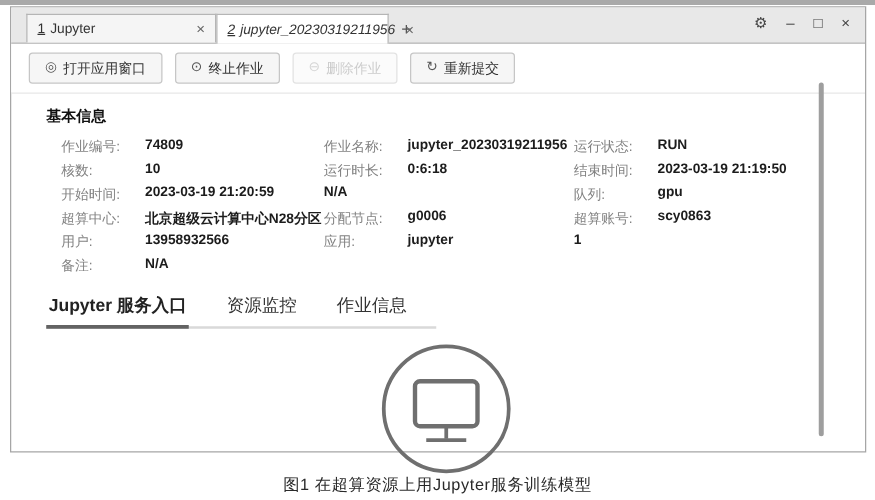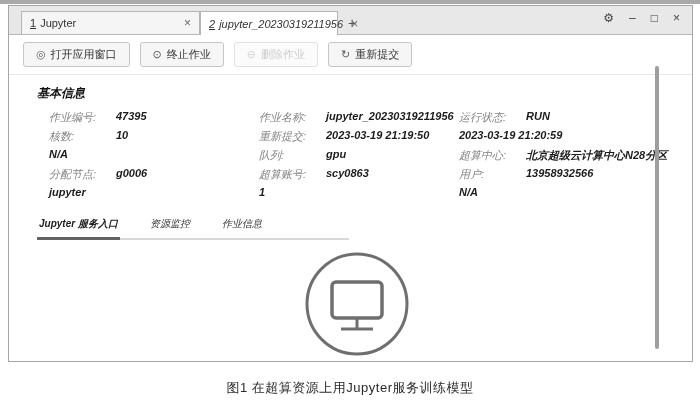--- a/index.html
+++ b/index.html
@@ -9,49 +9,49 @@
   .top-strip { position:absolute; left:0; top:0; width:700px; height:4px; background:#a9a9a9; }
 
   .window { position:absolute; left:8px; top:5px; width:685px; height:357px; background:#fff;
             border:1px solid #a6a6a6; }
 
   
   .titlebar { position:relative; height:29px; background:#e8e8e8; border-bottom:1px solid #b7b7b7;
               display:flex; align-items:flex-end; padding-left:12px; }
   .tab { display:flex; align-items:center; justify-content:space-between; height:23px; padding:0 8px;
          font-size:11px; color:#333; border:1px solid #b5b5b5; border-bottom:none; background:#f5f5f5; }
-  .tab.inactive { width:179px; }
+  .tab.inactive { width:152px; }
   .tab.active { width:138px; background:#fff; margin-bottom:-1px; height:24px; z-index:2;font-style:italic; }
   .tab-num { text-decoration:underline; margin-right:4px; }
   .tab-close { color:#666; font-size:12px; margin-left:8px; cursor:default; }
   .newtab { font-size:14px; color:#555; padding:0 10px 3px 10px; }
   .controls { position:absolute; right:12px; top:6px; display:flex; gap:15px; align-items:center; }
   .ctrl { font-size:12px; color:#444; line-height:1; }
 
   
   .toolbar { display:flex; gap:10px; padding:7px 0 7px 14px; background:#fff; }
   .tbtn { display:inline-flex; align-items:center; gap:5px; font-size:11px; color:#333;
           background:#f6f6f6; border:1px solid #c6c6c6; border-radius:3px; padding:4px 12px;
           font-family:"Liberation Sans", sans-serif; }
   .tbtn .icon { font-size:11px; color:#555; line-height:1; }
   .tbtn.disabled { color:#ccc; border-color:#e2e2e2; background:#fbfbfb; }
   .tbtn.disabled .icon { color:#d5d5d5; }
   .hsep { border-bottom:1px solid #e8e8e8; }
 
   
-  .content { padding:8px 0 0 28px;font-style:italic; }
+  .content { padding:8px 0 0 28px; }
   .section-title { font-size:12px; font-weight:bold; color:#111; margin:2px 0 8px 0; }
   .info-grid { display:grid; grid-template-columns:210px 200px auto; grid-auto-rows:19px;
                margin-left:12px; font-size:11px; }
   .cell { display:flex; white-space:nowrap; }
   .lbl { width:67px; flex:0 0 67px; color:#828282; }
   .val { color:#1c1c1c; font-weight:bold; }
 
   .content-tabs { display:flex; gap:28px; margin-top:8px; width:312px; border-bottom:2px solid #d9d9d9;
-                  font-size:10px; color:#333; }
+                  font-size:14px; color:#333; }
   .ctab { padding:4px 2px 6px 2px; }
   .ctab.active { border-bottom:3px solid #636363; margin-bottom:-2px; font-weight:bold; color:#222; }
 
   .panel { text-align:center; margin-top:10px; width:640px; }
   .panel svg { display:block; margin:0 auto; }
   .hint { margin-top:6px; font-size:9px; color:#9b9b9b; }
 
   .scroll-thumb { position:absolute; right:33px; top:60px; width:4px; height:283px; background:#9e9e9e; border-radius:2px; }
 
   .caption { position:absolute; left:0; top:379px; width:700px; text-align:center;
@@ -109,39 +109,44 @@
       </div>
     <div class="hsep"></div>
 
     <div class="content">
       <div class="section-title">基本信息</div>
 
       <div class="info-grid">
 
       <div class="cell">
             <span class="lbl">作业编号:</span>
-            <span class="val">47395</span>
+            <span class="val">74809</span>
           </div>
           <div class="cell">
             <span class="lbl">作业名称:</span>
             <span class="val">jupyter_20230319211956</span>
           </div>
           <div class="cell">
             <span class="lbl">运行状态:</span>
             <span class="val">RUN</span>
           </div>
           <div class="cell">
             <span class="lbl">核数:</span>
             <span class="val">10</span>
           </div>
           <div class="cell">
-            <span class="lbl">重新提交:</span>
+            <span class="lbl">运行时长:</span>
+            <span class="val">0:6:18</span>
+          </div>
+          <div class="cell">
+            <span class="lbl">结束时间:</span>
             <span class="val">2023-03-19 21:19:50</span>
           </div>
           <div class="cell">
+            <span class="lbl">开始时间:</span>
             <span class="val">2023-03-19 21:20:59</span>
           </div>
           <div class="cell">
             <span class="val">N/A</span>
           </div>
           <div class="cell">
             <span class="lbl">队列:</span>
             <span class="val">gpu</span>
           </div>
           <div class="cell">
@@ -154,26 +159,28 @@
           </div>
           <div class="cell">
             <span class="lbl">超算账号:</span>
             <span class="val">scy0863</span>
           </div>
           <div class="cell">
             <span class="lbl">用户:</span>
             <span class="val">13958932566</span>
           </div>
           <div class="cell">
+            <span class="lbl">应用:</span>
             <span class="val">jupyter</span>
           </div>
           <div class="cell">
             <span class="val">1</span>
           </div>
           <div class="cell">
+            <span class="lbl">备注:</span>
             <span class="val">N/A</span>
           </div>
         </div>
 
       <div class="content-tabs">
 
       <div class="ctab active">Jupyter 服务入口</div>
           <div class="ctab">资源监控</div>
           <div class="ctab">作业信息</div>
         </div>

